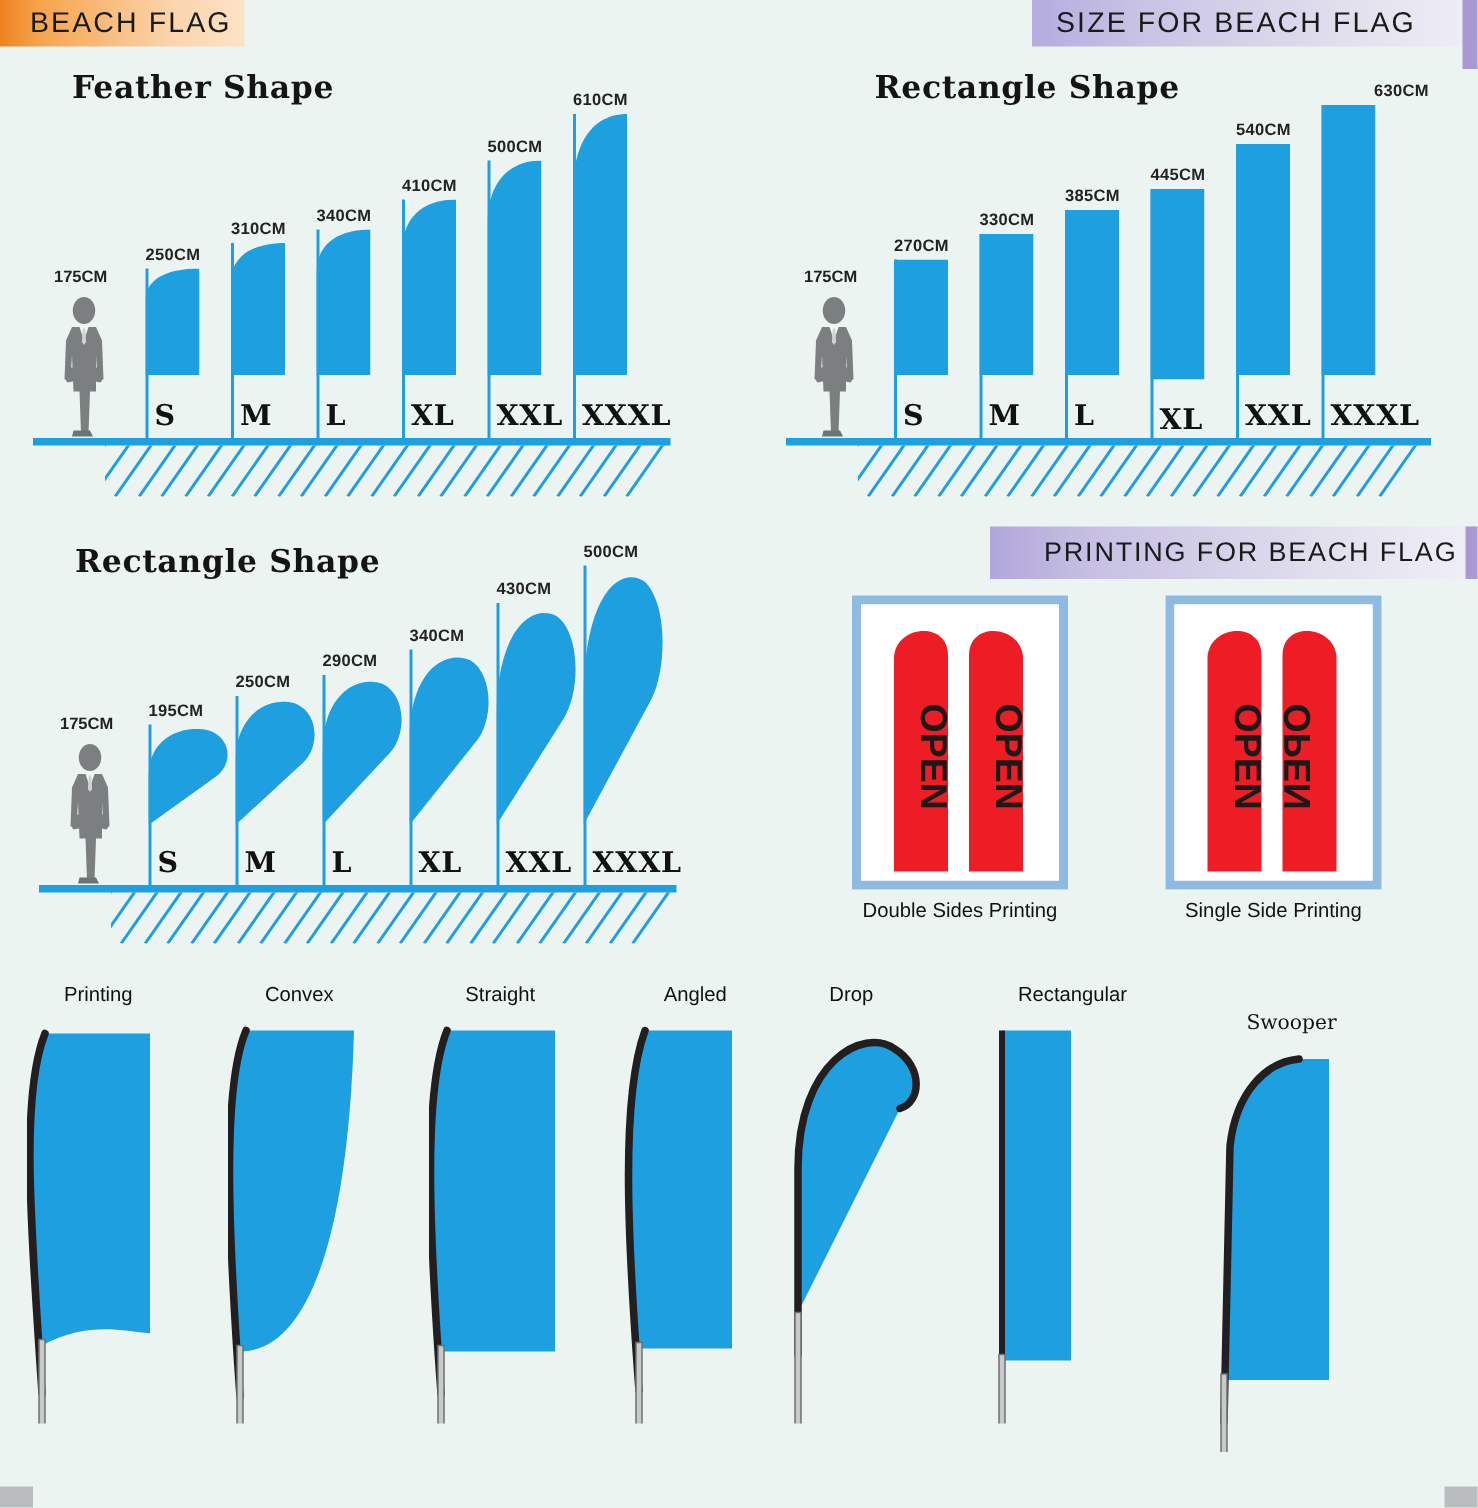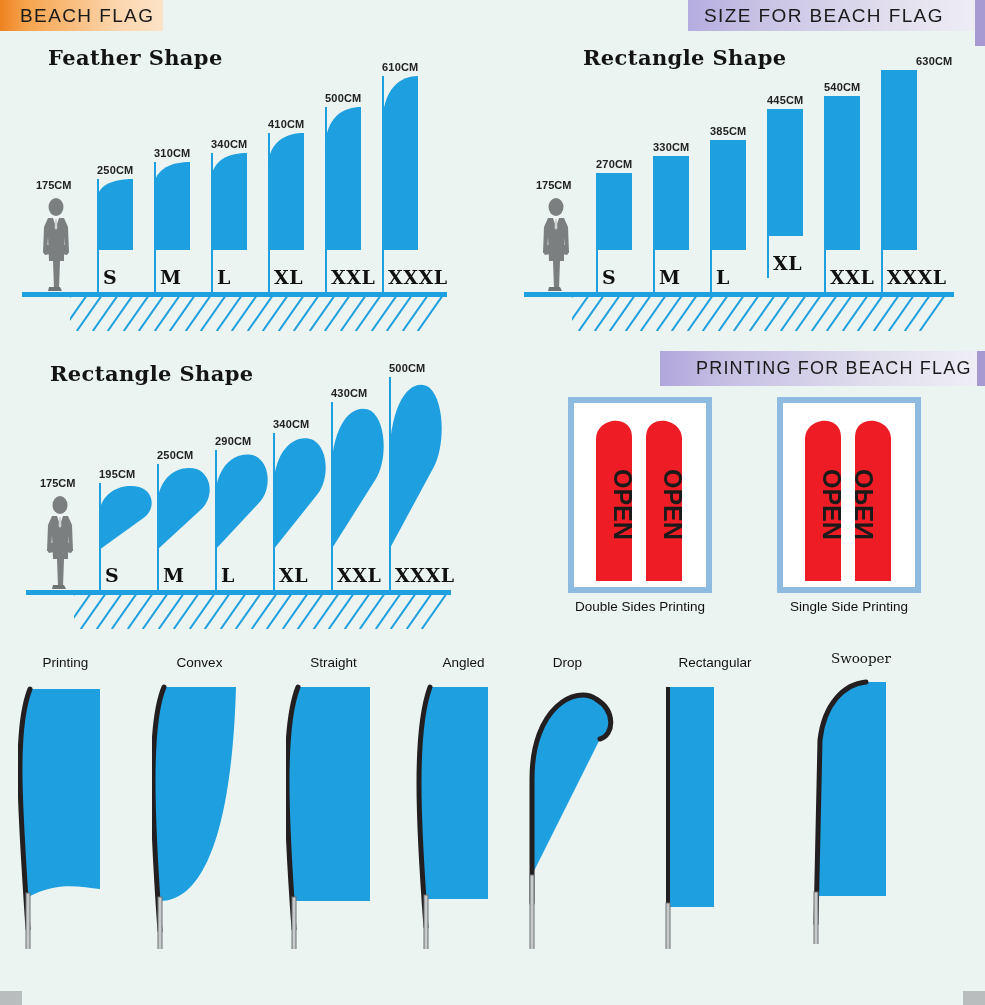--- a/index.html
+++ b/index.html
@@ -225,21 +225,21 @@
         <div class="sizecode">M</div>
       </div>
       <div class="item" style="left:186px;top:100px;height:152px;width:86px;">
         <div class="pole" style="height:152px;"></div>
         <div class="flagshape" style="top:0;"><svg width="36" height="110" viewBox="0 0 36 110">
             <rect x="0" y="0" width="36" height="110" fill="#1e9fe0"></rect>
           </svg></div>
         <div class="cmlabel" style="left:0px;top:-15px;">385CM</div>
         <div class="sizecode">L</div>
       </div>
-      <div class="item" style="left:243px;top:69px;height:169px;width:86px;">
+      <div class="item" style="left:243px;top:86px;height:169px;width:86px;">
         <div class="pole" style="height:169px;"></div>
         <div class="flagshape" style="top:0;"><svg width="36" height="127" viewBox="0 0 36 127">
             <rect x="0" y="0" width="36" height="127" fill="#1e9fe0"></rect>
           </svg></div>
         <div class="cmlabel" style="left:0px;top:-15px;">445CM</div>
         <div class="sizecode">XL</div>
       </div>
       <div class="item" style="left:300px;top:56px;height:196px;width:86px;">
         <div class="pole" style="height:196px;"></div>
         <div class="flagshape" style="top:0;"><svg width="36" height="154" viewBox="0 0 36 154">
@@ -449,21 +449,21 @@
           </svg></div>
       </div>
       <div class="shapecell" style="left:660px;top:655px;width:110px;height:320px;">
         <div class="shapecap">Rectangular</div>
         <div class="shapeart"><svg width="105" height="270" viewBox="0 0 105 270">
             <rect x="8" y="8" width="46" height="220" fill="#1e9fe0"></rect>
             <line x1="8" y1="8" x2="8" y2="240" stroke="#231f20" stroke-width="4"></line>
             <rect x="6" y="224" width="4" height="58" fill="#c6cacb" stroke="#6d7172" stroke-width="1"></rect>
           </svg></div>
       </div>
-      <div class="shapecell" style="left:806px;top:650px;width:110px;height:320px;">
+      <div class="shapecell" style="left:806px;top:674px;width:110px;height:320px;">
         <div class="shapecap serif">Swooper</div>
         <div class="shapeart"><svg width="105" height="270" viewBox="0 0 105 270">
             <path d="M14 66 C18 30 38 10 60 8 L80 8 L80 222 L10 222 Z" fill="#1e9fe0"></path>
             <path d="M60 8 C38 10 18 30 14 66 L10 250" stroke="#231f20" stroke-width="5" fill="none" stroke-linecap="round"></path>
             <rect x="8" y="218" width="4" height="62" fill="#c6cacb" stroke="#6d7172" stroke-width="1"></rect>
           </svg></div>
       </div>
     </div>
 
   <div class="corner" style="left:0;top:991px;"></div>

